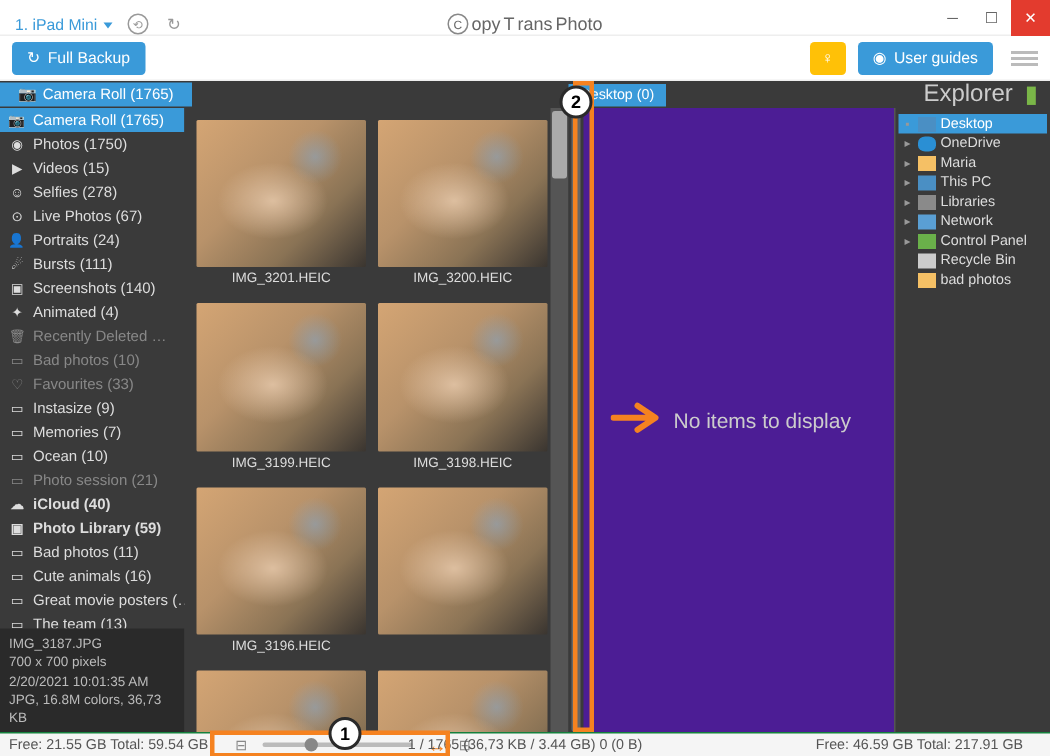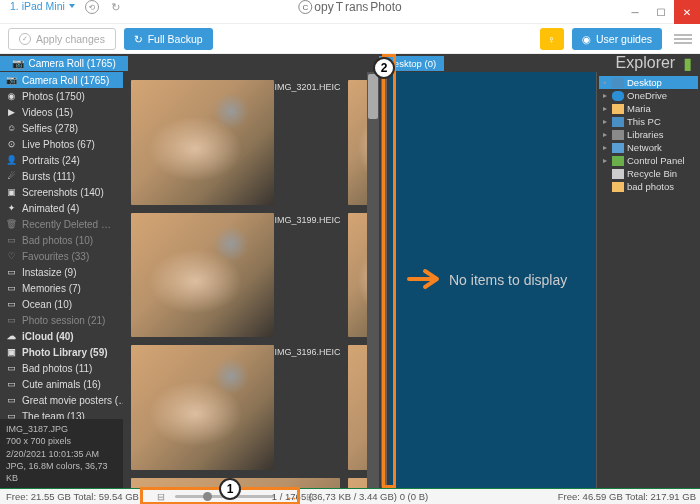--- a/index.html
+++ b/index.html
@@ -1,17 +1,17 @@
 <!DOCTYPE html>
 <html><head>
 <meta charset="utf-8">
 <style>
 *{margin:0;padding:0;box-sizing:border-box;font-family:"Segoe UI",Arial,sans-serif;-webkit-font-smoothing:antialiased}
 body{width:700px;height:504px;overflow:hidden;background:#fff;position:relative;font-size:10.5px}
-.titlebar{height:24px;background:#fff;display:flex;align-items:flex-start;border-bottom:1px solid #eee;position:relative}
+.titlebar{height:24px;background:#fff;display:flex;align-items:flex-end;border-bottom:1px solid #eee;position:relative}
 .device-sel{margin-left:10px;color:#3a9ad9;font-size:10.5px;display:flex;align-items:center;gap:4px}
 .chev-dn{display:inline-block;width:0;height:0;border-left:3px solid transparent;border-right:3px solid transparent;border-top:4px solid #3a9ad9}
 .tb-circ{width:14px;height:14px;border:1.5px solid #999;border-radius:50%;margin-left:10px;display:flex;align-items:center;justify-content:center;font-size:8px;color:#999}
 .app-title{position:absolute;left:50%;transform:translateX(-50%);display:flex;align-items:center;gap:2px;font-size:12px;color:#666}
 .app-title .circ{width:14px;height:14px;border:1.5px solid #888;border-radius:50%;display:inline-flex;align-items:center;justify-content:center;font-size:8px}
 .winbtns{position:absolute;right:0;top:0;display:flex}
 .winbtn{width:26px;height:24px;display:flex;align-items:center;justify-content:center;font-size:10px;color:#666}
 .winbtn.close{background:#e33b2e;color:#fff}
 .toolbar{height:30px;display:flex;align-items:center;padding:0 8px;gap:8px;border-bottom:1px solid #eee}
 .btn{height:22px;padding:0 10px;border-radius:3px;display:inline-flex;align-items:center;gap:5px;font-size:10.5px;cursor:pointer}
@@ -30,30 +30,30 @@
 .main{display:flex;height:416px;background:#3a3a3a}
 .sidebar{width:123px;background:#3a3a3a;overflow:hidden;display:flex;flex-direction:column}
 .sb-list{flex:1;overflow:hidden}
 .sb-item{display:flex;align-items:center;gap:5px;padding:2.5px 6px;font-size:10px;color:#ddd;white-space:nowrap}
 .sb-item.sel{background:#3a9ad9;color:#fff}
 .sb-item.dim{color:#888}
 .sb-ico{width:11px;height:11px;display:inline-flex;align-items:center;justify-content:center;font-size:9px;flex-shrink:0}
 .sb-meta{background:#2a2a2a;padding:4px 6px;font-size:9px;color:#bbb;line-height:1.35}
 .gallery{width:256px;background:#3a3a3a;position:relative;display:flex;flex-direction:column}
 .grid{flex:1;display:grid;grid-template-columns:1fr 1fr;gap:8px;padding:8px 14px 0 8px;overflow:hidden}
-.thumb{display:flex;flex-direction:row}
+.thumb{display:flex;flex-direction:column}
 .thumb-img{width:100%;aspect-ratio:1.15;background:linear-gradient(135deg,#d4a574 0%,#b8926a 40%,#8a7355 70%,#3a3530 100%);border-radius:1px;position:relative;overflow:hidden}
 .thumb-img::before{content:"";position:absolute;inset:0;background:radial-gradient(ellipse 50% 40% at 45% 55%,rgba(230,200,170,.85),transparent 65%),radial-gradient(circle 18px at 70% 25%,rgba(140,165,190,.6),transparent)}
 .thumb-label{text-align:center;font-size:9px;color:#ddd;padding:2px 0 4px}
 .gal-scroll{position:absolute;right:0;top:0;bottom:0;width:12px;background:#555}
 .gal-scroll-thumb{position:absolute;left:1px;right:1px;top:2px;height:45px;background:#aaa;border-radius:2px}
 .divider{width:10px;background:#3a3a3a;position:relative}
 .div-handle{position:absolute;left:2px;top:0;bottom:0;width:6px;background:#666;border-radius:2px}
 .callout{position:absolute;width:22px;height:22px;background:#fff;border:2.5px solid #2a2a2a;border-radius:50%;display:flex;align-items:center;justify-content:center;font-weight:bold;font-size:12px;z-index:20}
-.drop{flex:1;background:#0c4a6e;display:flex;align-items:center;position:relative}
+.drop{flex:1;background:#4c1d95;display:flex;align-items:center;position:relative}
 .drop-arrow{position:absolute;left:18px;top:50%;transform:translateY(-50%)}
 .drop-text{position:absolute;left:60px;top:50%;transform:translateY(-50%);color:#ccc;font-size:14px}
 .orange-box{position:absolute;border:3px solid #f58220;pointer-events:none;z-index:10}
 .tree{width:104px;background:#3a3a3a;padding:4px 2px;border-left:1px solid #555}
 .tree-item{display:flex;align-items:center;gap:3px;font-size:9.5px;color:#ddd;padding:1px 2px}
 .tree-item.sel{background:#3a9ad9;color:#fff}
 .tree-exp{width:8px;font-size:8px;color:#999;text-align:center}
 .tree-ico{width:12px;height:10px;display:inline-block}
 .ico-folder{background:#f5c065}
 .ico-cloud{background:#2a8fd4;border-radius:40%}
@@ -61,21 +61,21 @@
 .ico-drive{background:#8a8a8a}
 .ico-net{background:#5a9fd4}
 .ico-panel{background:#6ab04a}
 .ico-bin{background:#ccc}
 .statusbar{height:16px;background:#f5f5f5;border-top:1px solid #15803d;display:flex;align-items:center;font-size:9.5px;color:#555;padding:0 6px;position:relative}
 .sb-sec{display:flex;align-items:center;gap:4px}
 .slider{width:100px;height:3px;background:#bbb;border-radius:2px;position:relative;margin:0 6px}
 .slider-dot{position:absolute;width:9px;height:9px;background:#888;border-radius:50%;top:-3px;left:28px}
 .arrow-lr{font-size:13px;color:#f58220;font-weight:bold}
 .stat-center{position:absolute;left:50%;transform:translateX(-50%)}
-.stat-right{position:absolute;right:4px}
+.stat-right{position:absolute;right:18px}
 svg.arrow-svg{width:38px;height:24px}
 </style>
 </head>
 <body>
 
 <div class="titlebar">
   <div class="device-sel">
     <span>1. iPad Mini</span>
     <span class="chev-dn"></span>
   </div>
@@ -89,24 +89,20 @@
       <span> Photo</span>
   </div>
   <div class="winbtns">
     <div class="winbtn">─</div>
     <div class="winbtn">☐</div>
     <div class="winbtn close">✕</div>
   </div>
 </div>
 
 <div class="toolbar">
-  <div class="btn btn-apply">
-    <span class="ok">✓</span>
-    <span>Apply changes</span>
-  </div>
   <div class="btn btn-blue">
     <span>↻</span>
     <span>Full Backup</span>
   </div>
   <div class="tb-spacer"></div>
   <div class="btn btn-yellow">
       <span>♀</span>
     </div>
   <div class="btn btn-blue">
     <span>◉</span>

